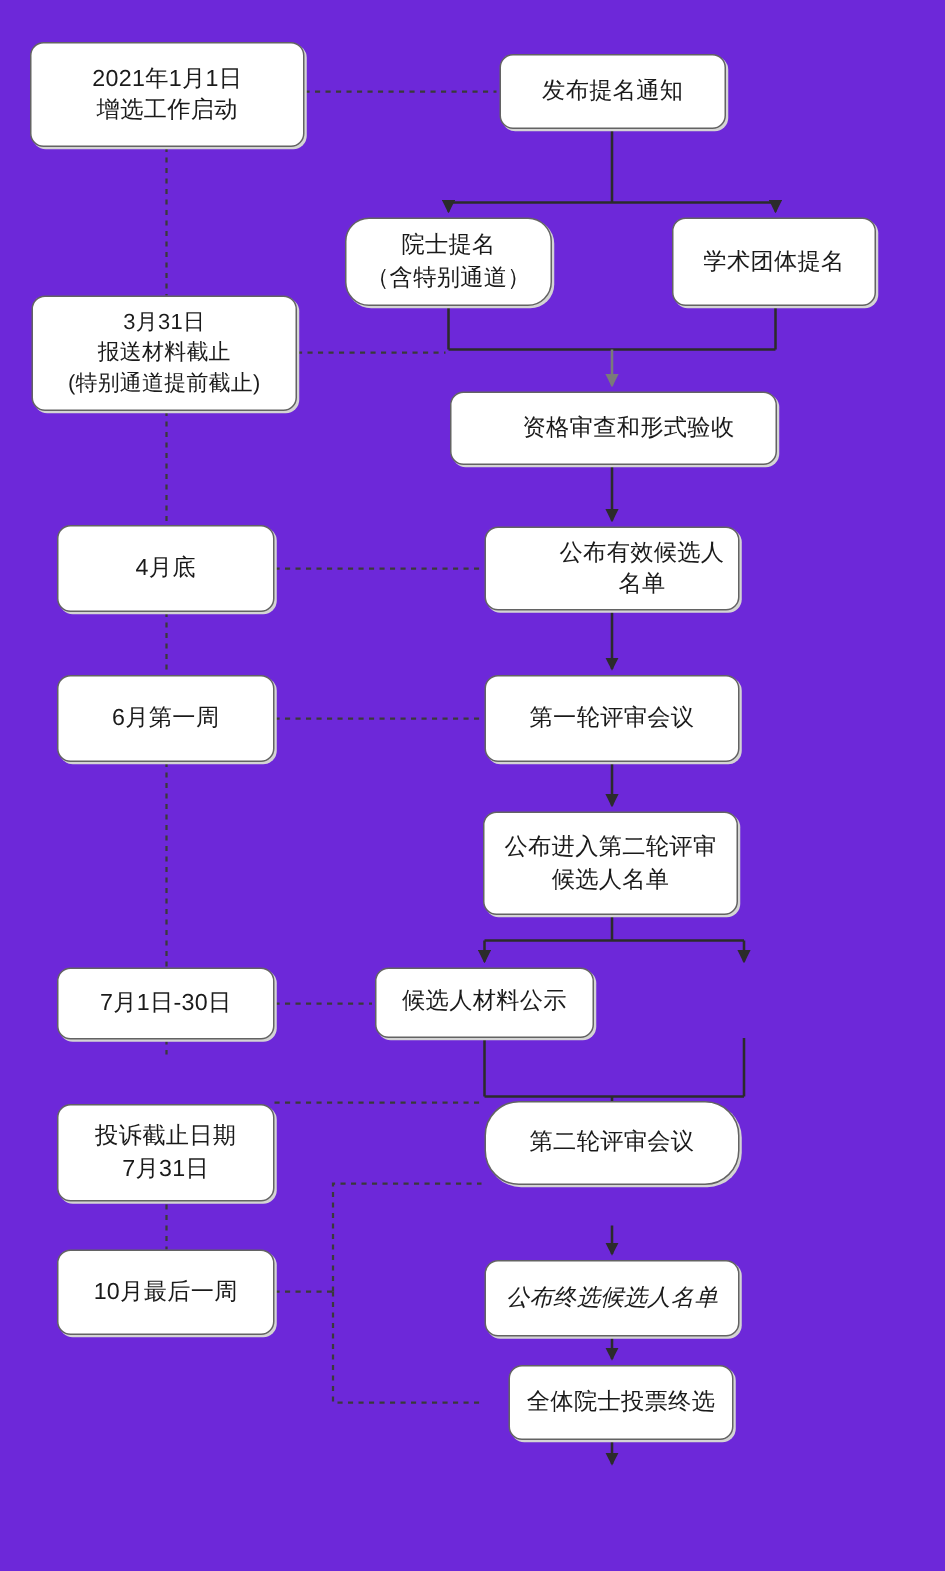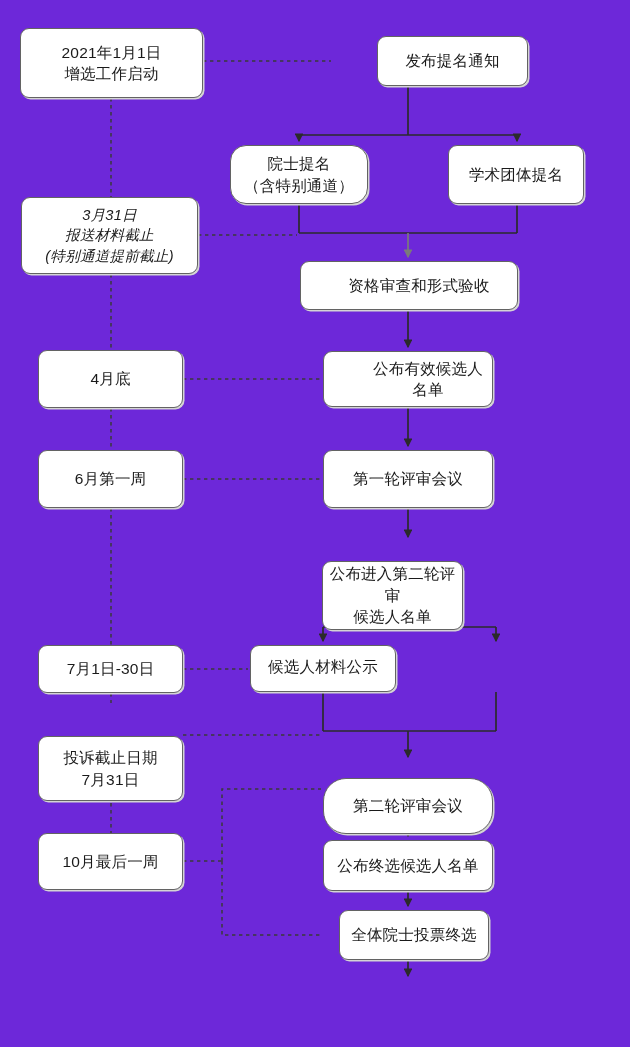--- a/index.html
+++ b/index.html
@@ -38,21 +38,20 @@
     font-size: 15.5px;
     line-height: 1.38;
     letter-spacing: 0.2px;
     box-shadow: 1.5px 1.5px 0 0 #d4d4d4;
     z-index: 2;
     white-space: pre-line;
     padding: 2px 4px;
   }
   .node.small {
     font-size: 14.6px;
-    font-style: italic;
   }
 </style>
 </head>
 <body>
 
 <div id="canvas">
 
   <svg id="edges" viewBox="0 0 630 1047" xmlns="http://www.w3.org/2000/svg">
     <defs>
       <marker id="arrow" viewBox="0 0 10 10" refX="8.6" refY="5" markerWidth="5.2" markerHeight="5.2" orient="auto-start-reverse">
@@ -129,39 +128,39 @@
 
   <div class="node" style="left:38px; top:450px; width:145px; height:58px;">6月第一周</div>
 
   <div class="node" style="left:38px; top:645px; width:145px; height:48px;">7月1日-30日</div>
 
   <div class="node" style="left:38px; top:703px; width:145px; height:65px;margin-top:33px;">投诉截止日期
 7月31日</div>
 
   <div class="node" style="left:38px; top:833px; width:145px; height:57px;">10月最后一周</div>
 
-  <div class="node" style="left:333px; top:36px; width:151px; height:50px;margin-left:44px;">发布提名通知</div>
+  <div class="node" style="left:333px; top:36px; width:151px; height:50px;">发布提名通知</div>
 
   <div class="node" style="left:230px; top:145px; width:138px; height:59px;border-radius:16px;">院士提名
 （含特别通道）</div>
 
   <div class="node" style="left:448px; top:145px; width:136px; height:59px;">学术团体提名</div>
 
   <div class="node" style="left:300px; top:261px; width:218px; height:49px;padding-left:24px;">资格审查和形式验收</div>
 
   <div class="node" style="left:323px; top:351px; width:170px; height:56px;padding-left:44px;">公布有效候选人名单</div>
 
   <div class="node" style="left:323px; top:450px; width:170px; height:58px;">第一轮评审会议</div>
 
-  <div class="node" style="left:322px; top:541px; width:141px; height:69px;margin-top:20px;">公布进入第二轮评审
+  <div class="node" style="left:322px; top:541px; width:170px; height:69px;">公布进入第二轮评审
 候选人名单</div>
 
   <div class="node" style="left:250px; top:645px; width:146px; height:47px;font-family:Liberation Mono, monospace;">候选人材料公示</div>
 
 
-  <div class="node" style="left:323px; top:778px; width:170px; height:56px;border-radius:23px;">第二轮评审会议</div>
+  <div class="node" style="left:323px; top:734px; width:170px; height:56px;border-radius:23px;">第二轮评审会议</div>
 
-  <div class="node" style="left:323px; top:840px; width:170px; height:51px;">公布终选候选人名单</div>
+  <div class="node" style="left:323px; top:840px; width:170px; height:51px;font-style:italic;">公布终选候选人名单</div>
 
   <div class="node" style="left:339px; top:910px; width:150px; height:50px;">全体院士投票终选</div>
 
 
 </div>
 
 </body></html>

